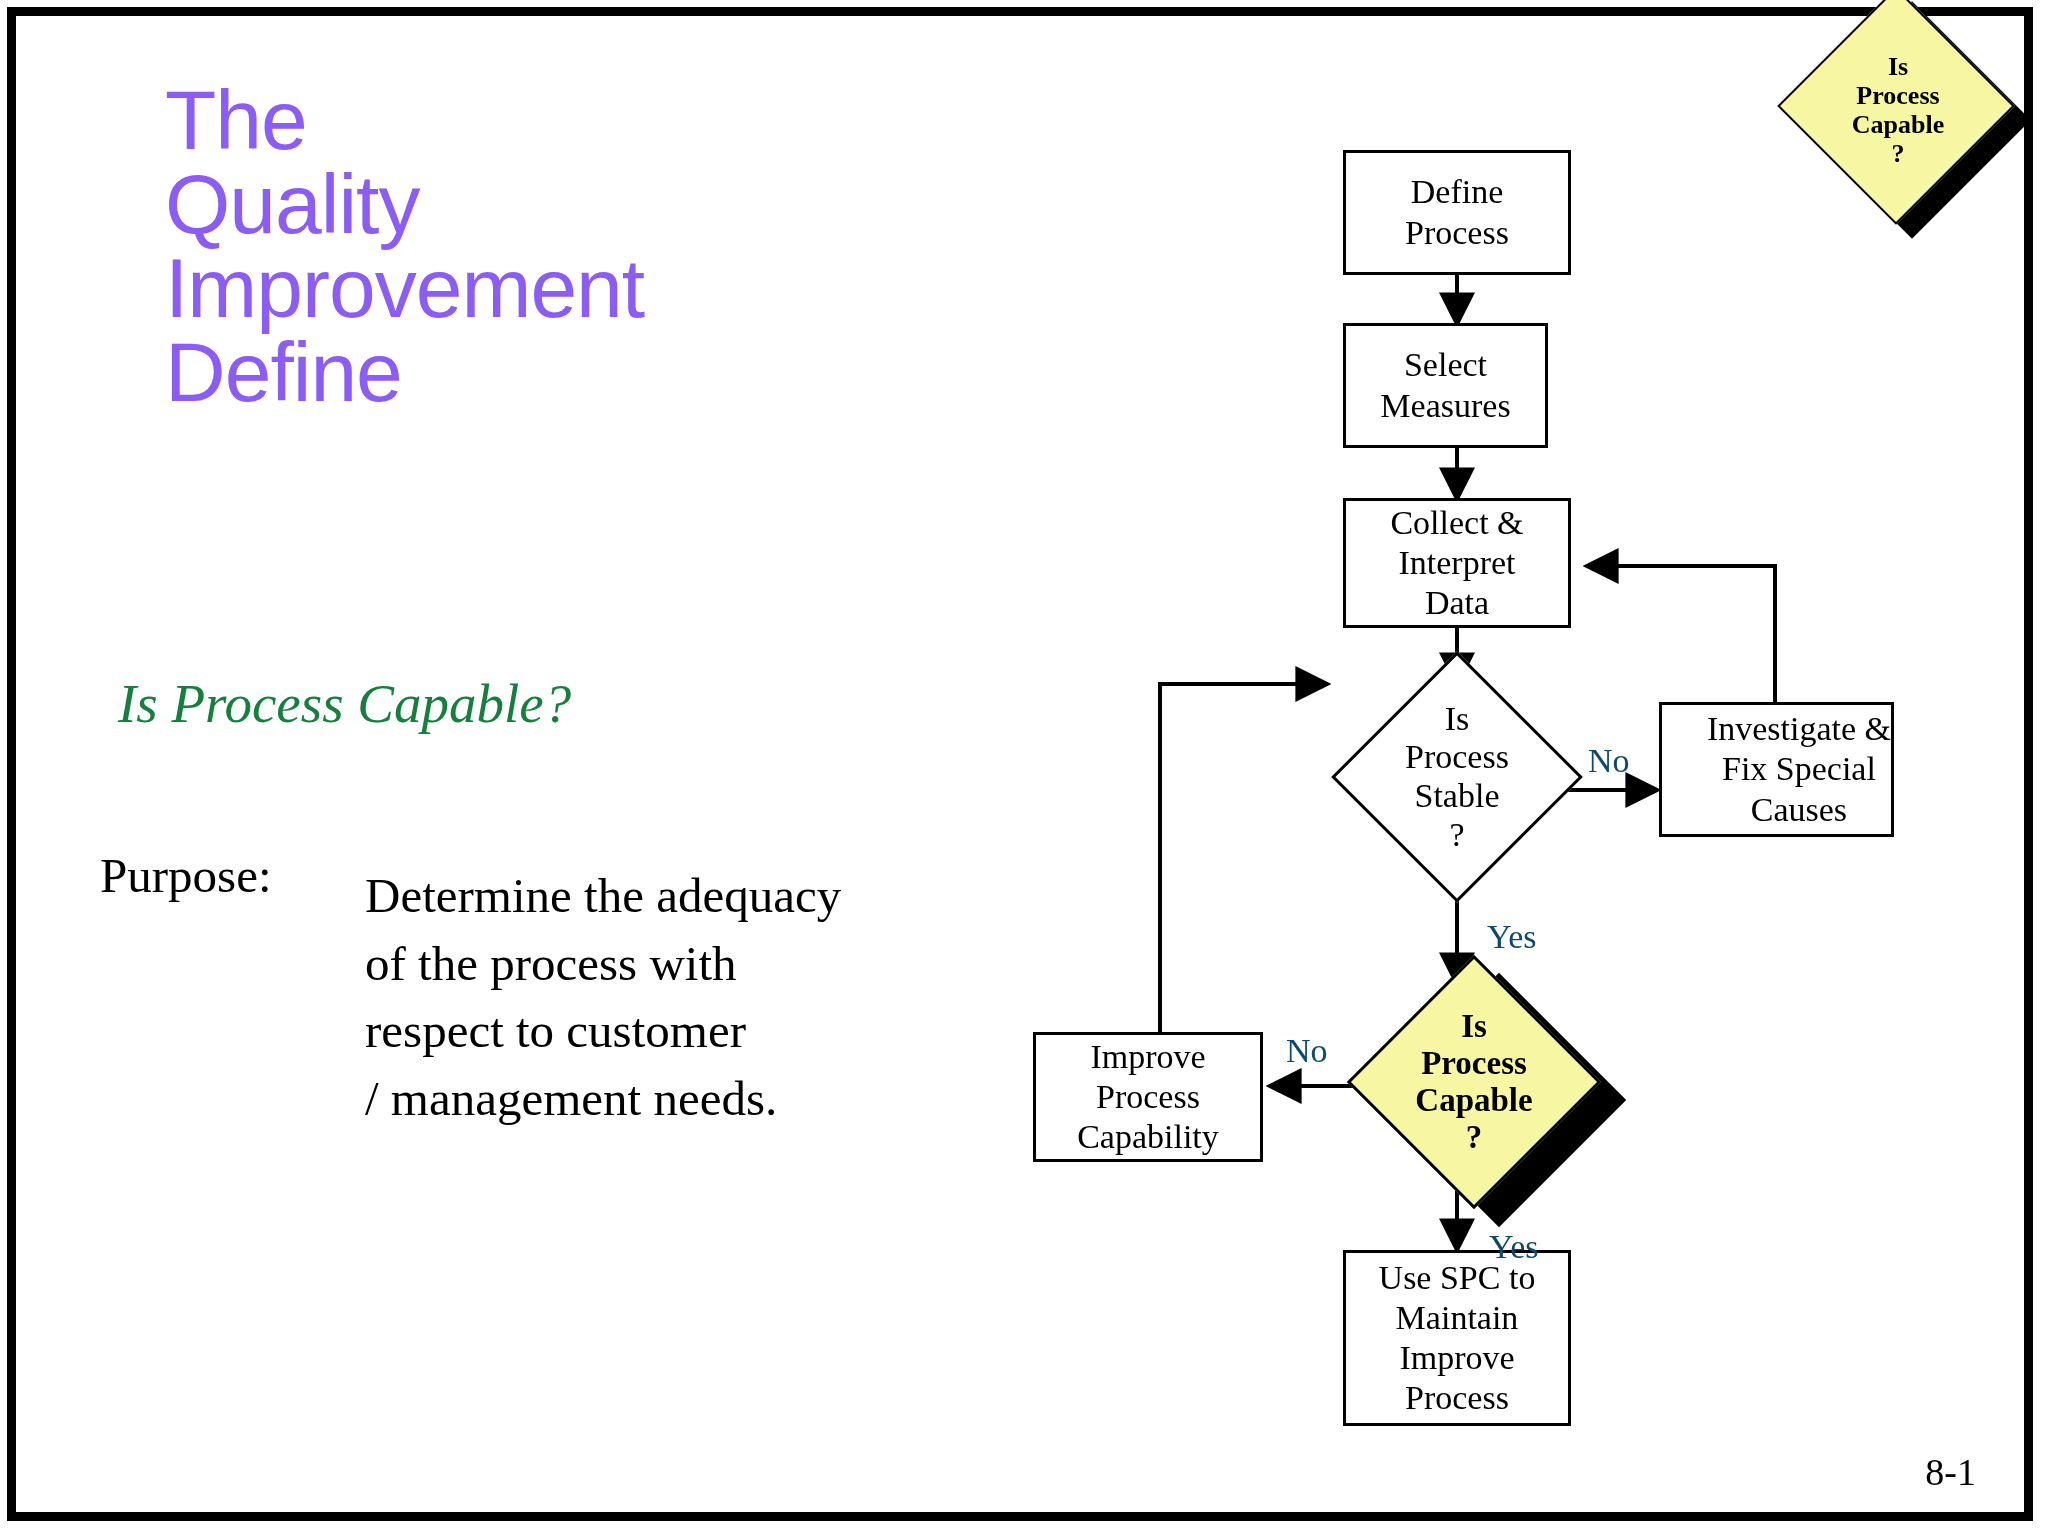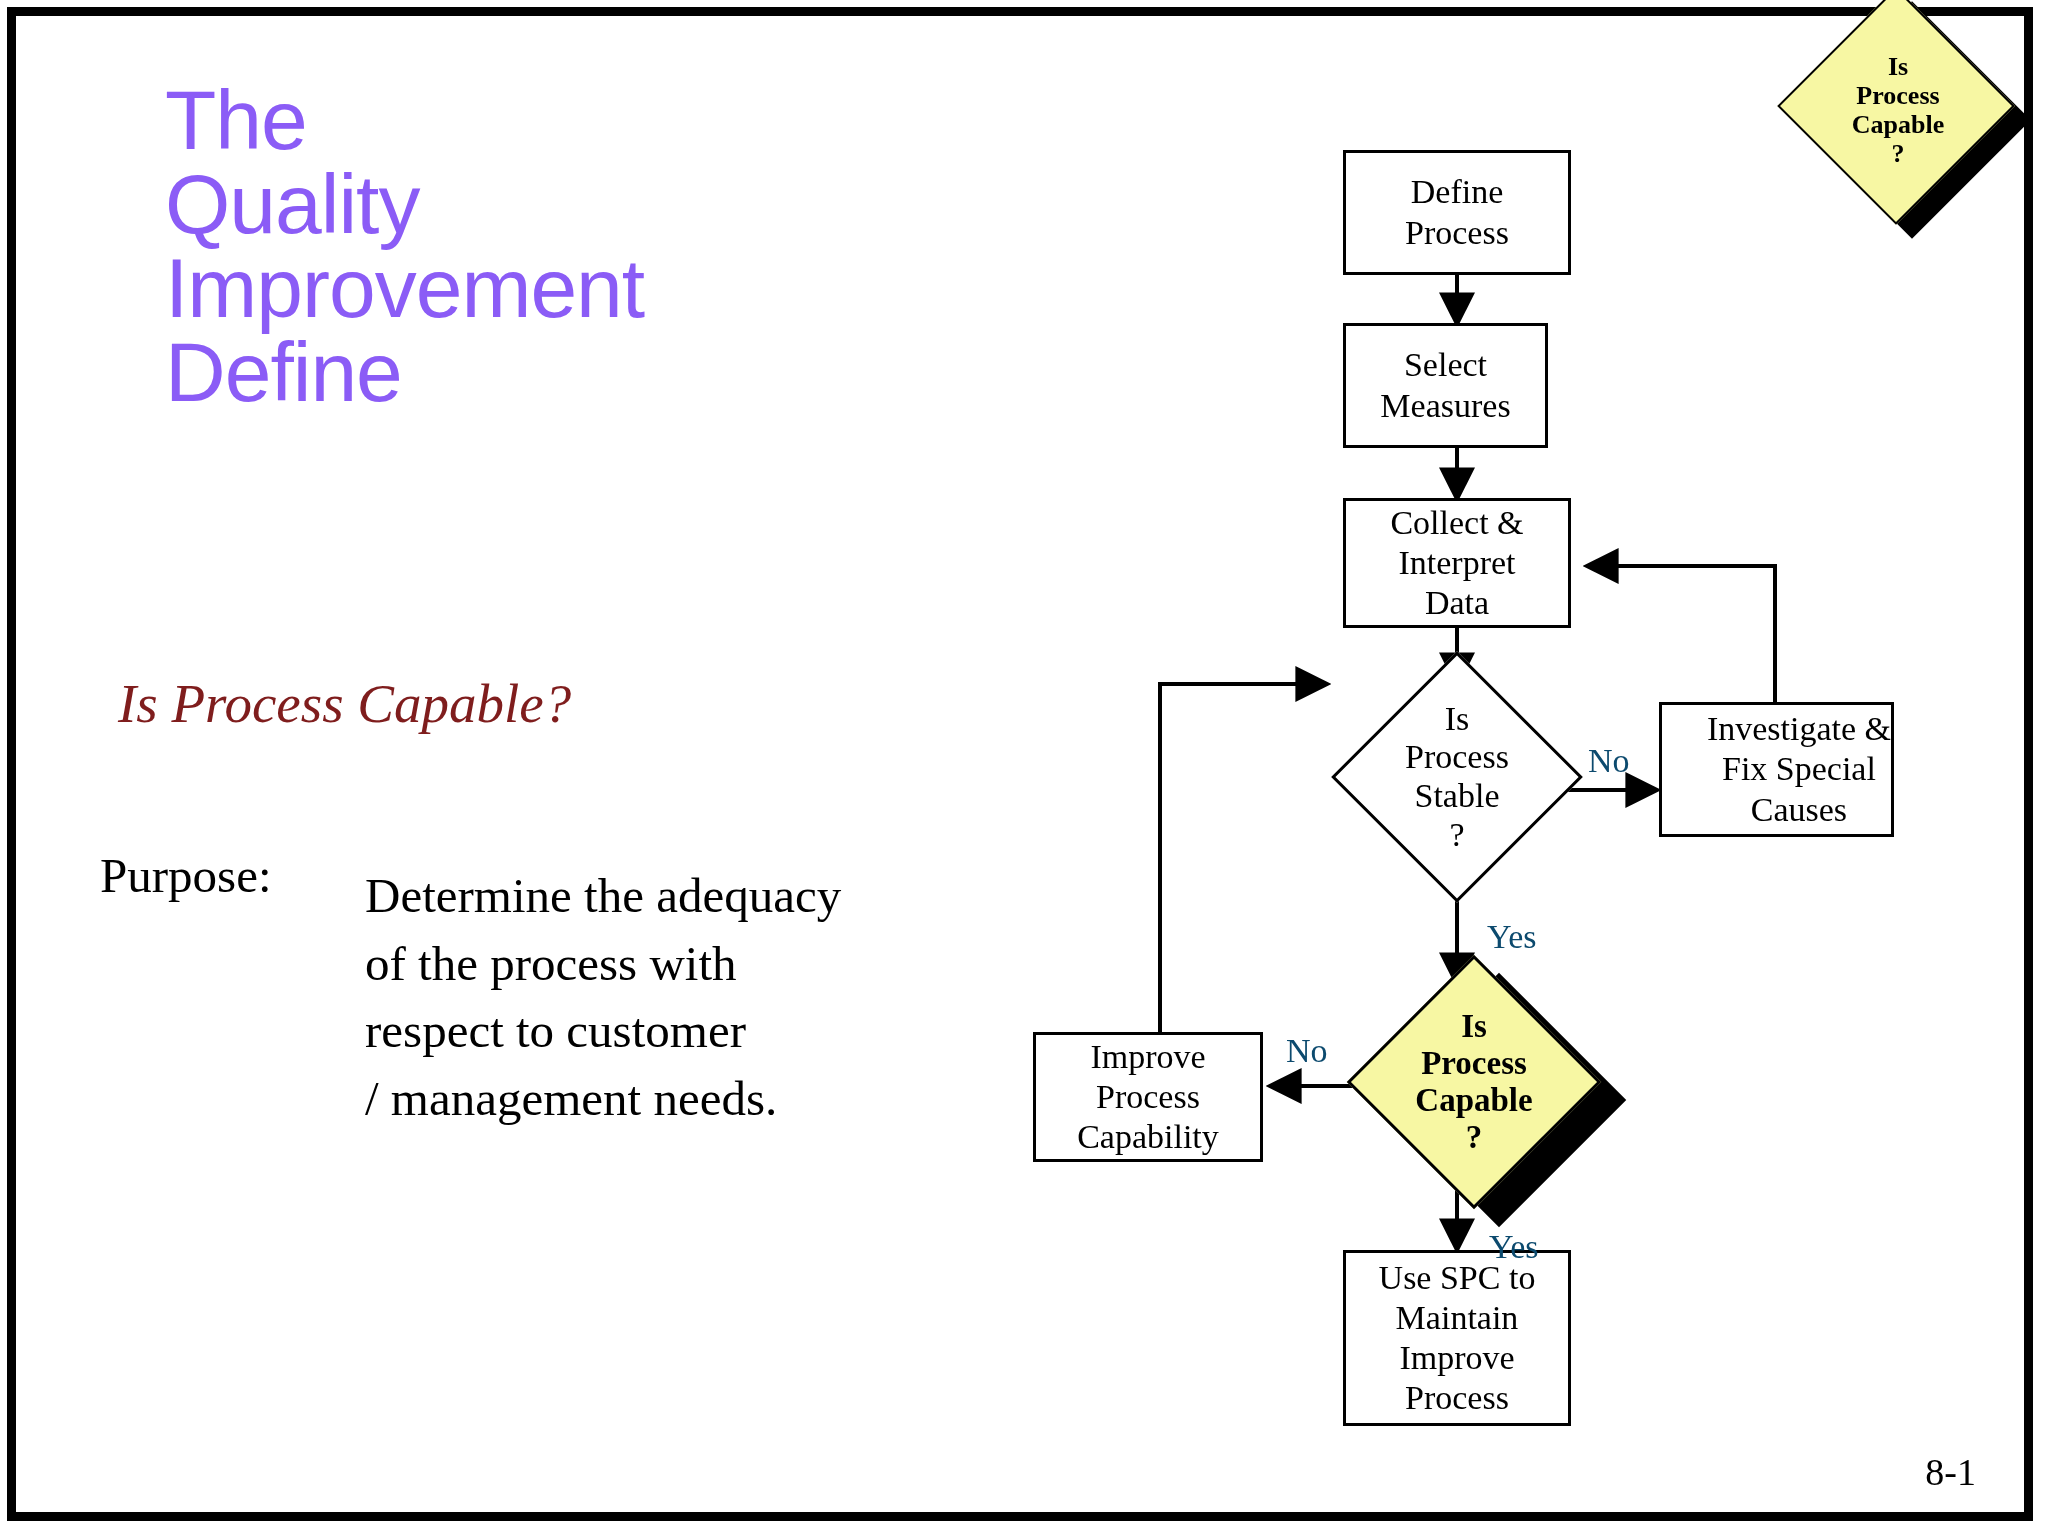--- a/index.html
+++ b/index.html
@@ -47,21 +47,21 @@
   }
   #title .tl { display: block; }
 
   #subhead {
     position: absolute;
     left: 118px;
     top: 672px;
     font-family: "Liberation Serif", "DejaVu Serif", serif;
     font-style: italic;
     font-size: 55px;
-    color: #7f1d1d;
+    color: #15803d;
     white-space: nowrap;
   }
 
   #purpose-block {
     position: absolute;
     left: 100px;
     top: 842px;
     width: 880px;
     font-family: "Liberation Serif", "DejaVu Serif", serif;
     font-size: 49px;

